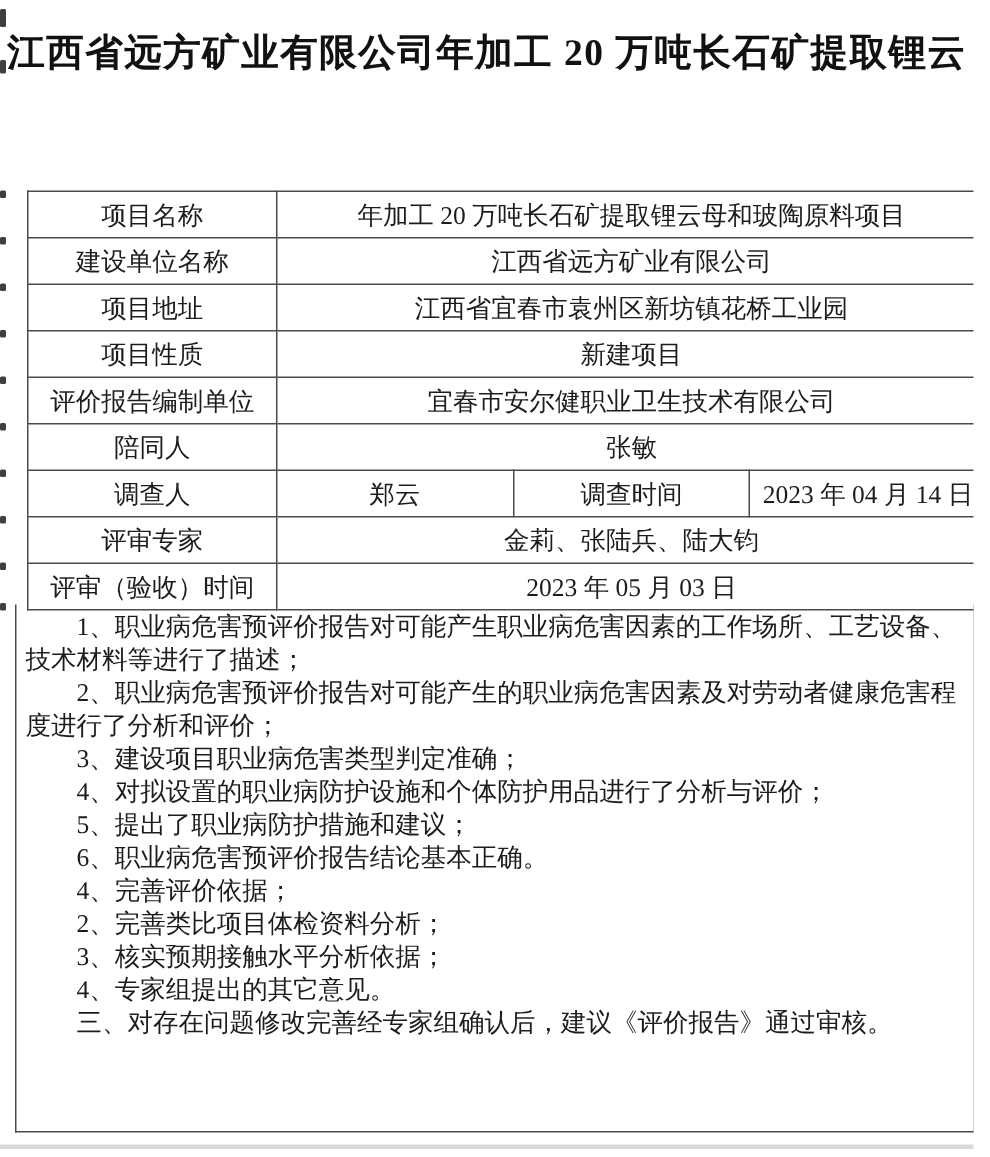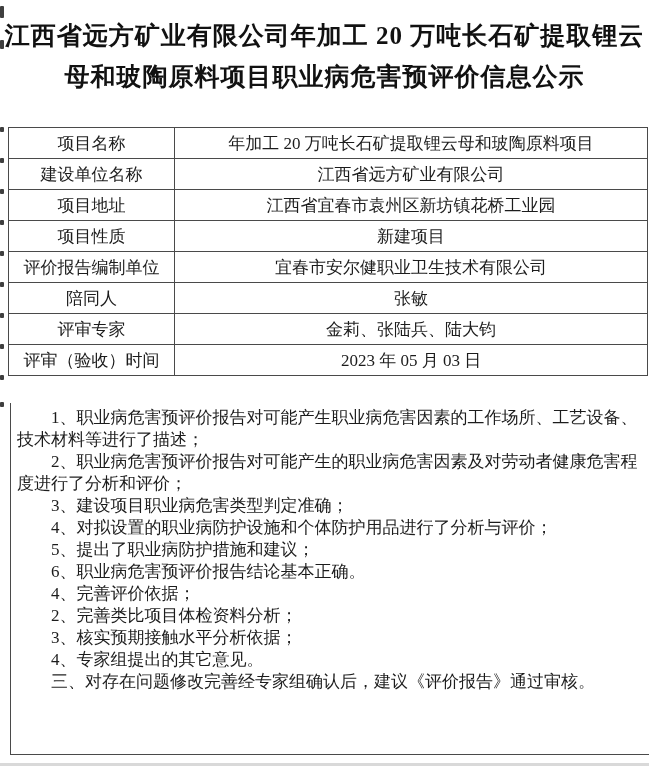--- a/index.html
+++ b/index.html
@@ -21,21 +21,21 @@
     font-size: 25px;
     font-weight: bold;
     line-height: 41px;
     letter-spacing: 1px;
     color: #111111;
     white-space: nowrap;
   }
   
   .info-table {
     position: absolute;
-    left: 8px;
+    left: 18px;
     top: 127px;
     width: 640px;
     border-collapse: collapse;
     table-layout: fixed;
     font-size: 17px;
     border-radius: 18px;
   }
   .info-table td {
     border: 1px solid #4a4a4a;
     height: 30px;
@@ -100,21 +100,20 @@
   <div class="scan-artifact" style="top:220px;height:5px;"></div>
   <div class="scan-artifact" style="top:251px;height:5px;"></div>
   <div class="scan-artifact" style="top:282px;height:5px;"></div>
   <div class="scan-artifact" style="top:313px;height:5px;"></div>
   <div class="scan-artifact" style="top:344px;height:5px;"></div>
   <div class="scan-artifact" style="top:375px;height:5px;"></div>
   <div class="scan-artifact" style="top:402px;height:5px;"></div>
 
   <div class="title-block">
     <div class="title-line">江西省远方矿业有限公司年加工 20 万吨长石矿提取锂云</div>
-    <div class="title-line">母和玻陶原料项目职业病危害预评价信息公示</div>
   </div>
 
   <table class="info-table">
     <tbody>
       <tr>
         <td class="col-label">项目名称</td>
         <td colspan="3">年加工 20 万吨长石矿提取锂云母和玻陶原料项目</td>
       </tr>
       <tr>
         <td class="col-label">建设单位名称</td>
@@ -128,20 +127,26 @@
         <td class="col-label">项目性质</td>
         <td colspan="3">新建项目</td>
       </tr>
       <tr>
         <td class="col-label">评价报告编制单位</td>
         <td colspan="3">宜春市安尔健职业卫生技术有限公司</td>
       </tr>
       <tr>
         <td class="col-label">陪同人</td>
         <td colspan="3">张敏</td>
+      </tr>
+      <tr>
+        <td class="col-label">调查人</td>
+        <td class="col-v1">郑云</td>
+        <td class="col-label2">调查时间</td>
+        <td class="col-v2">2023 年 04 月 14 日</td>
       </tr>
       <tr>
         <td class="col-label">评审专家</td>
         <td colspan="3">金莉、张陆兵、陆大钧</td>
       </tr>
       <tr>
         <td class="col-label">评审（验收）时间</td>
         <td colspan="3">2023 年 05 月 03 日</td>
       </tr>
     </tbody>

